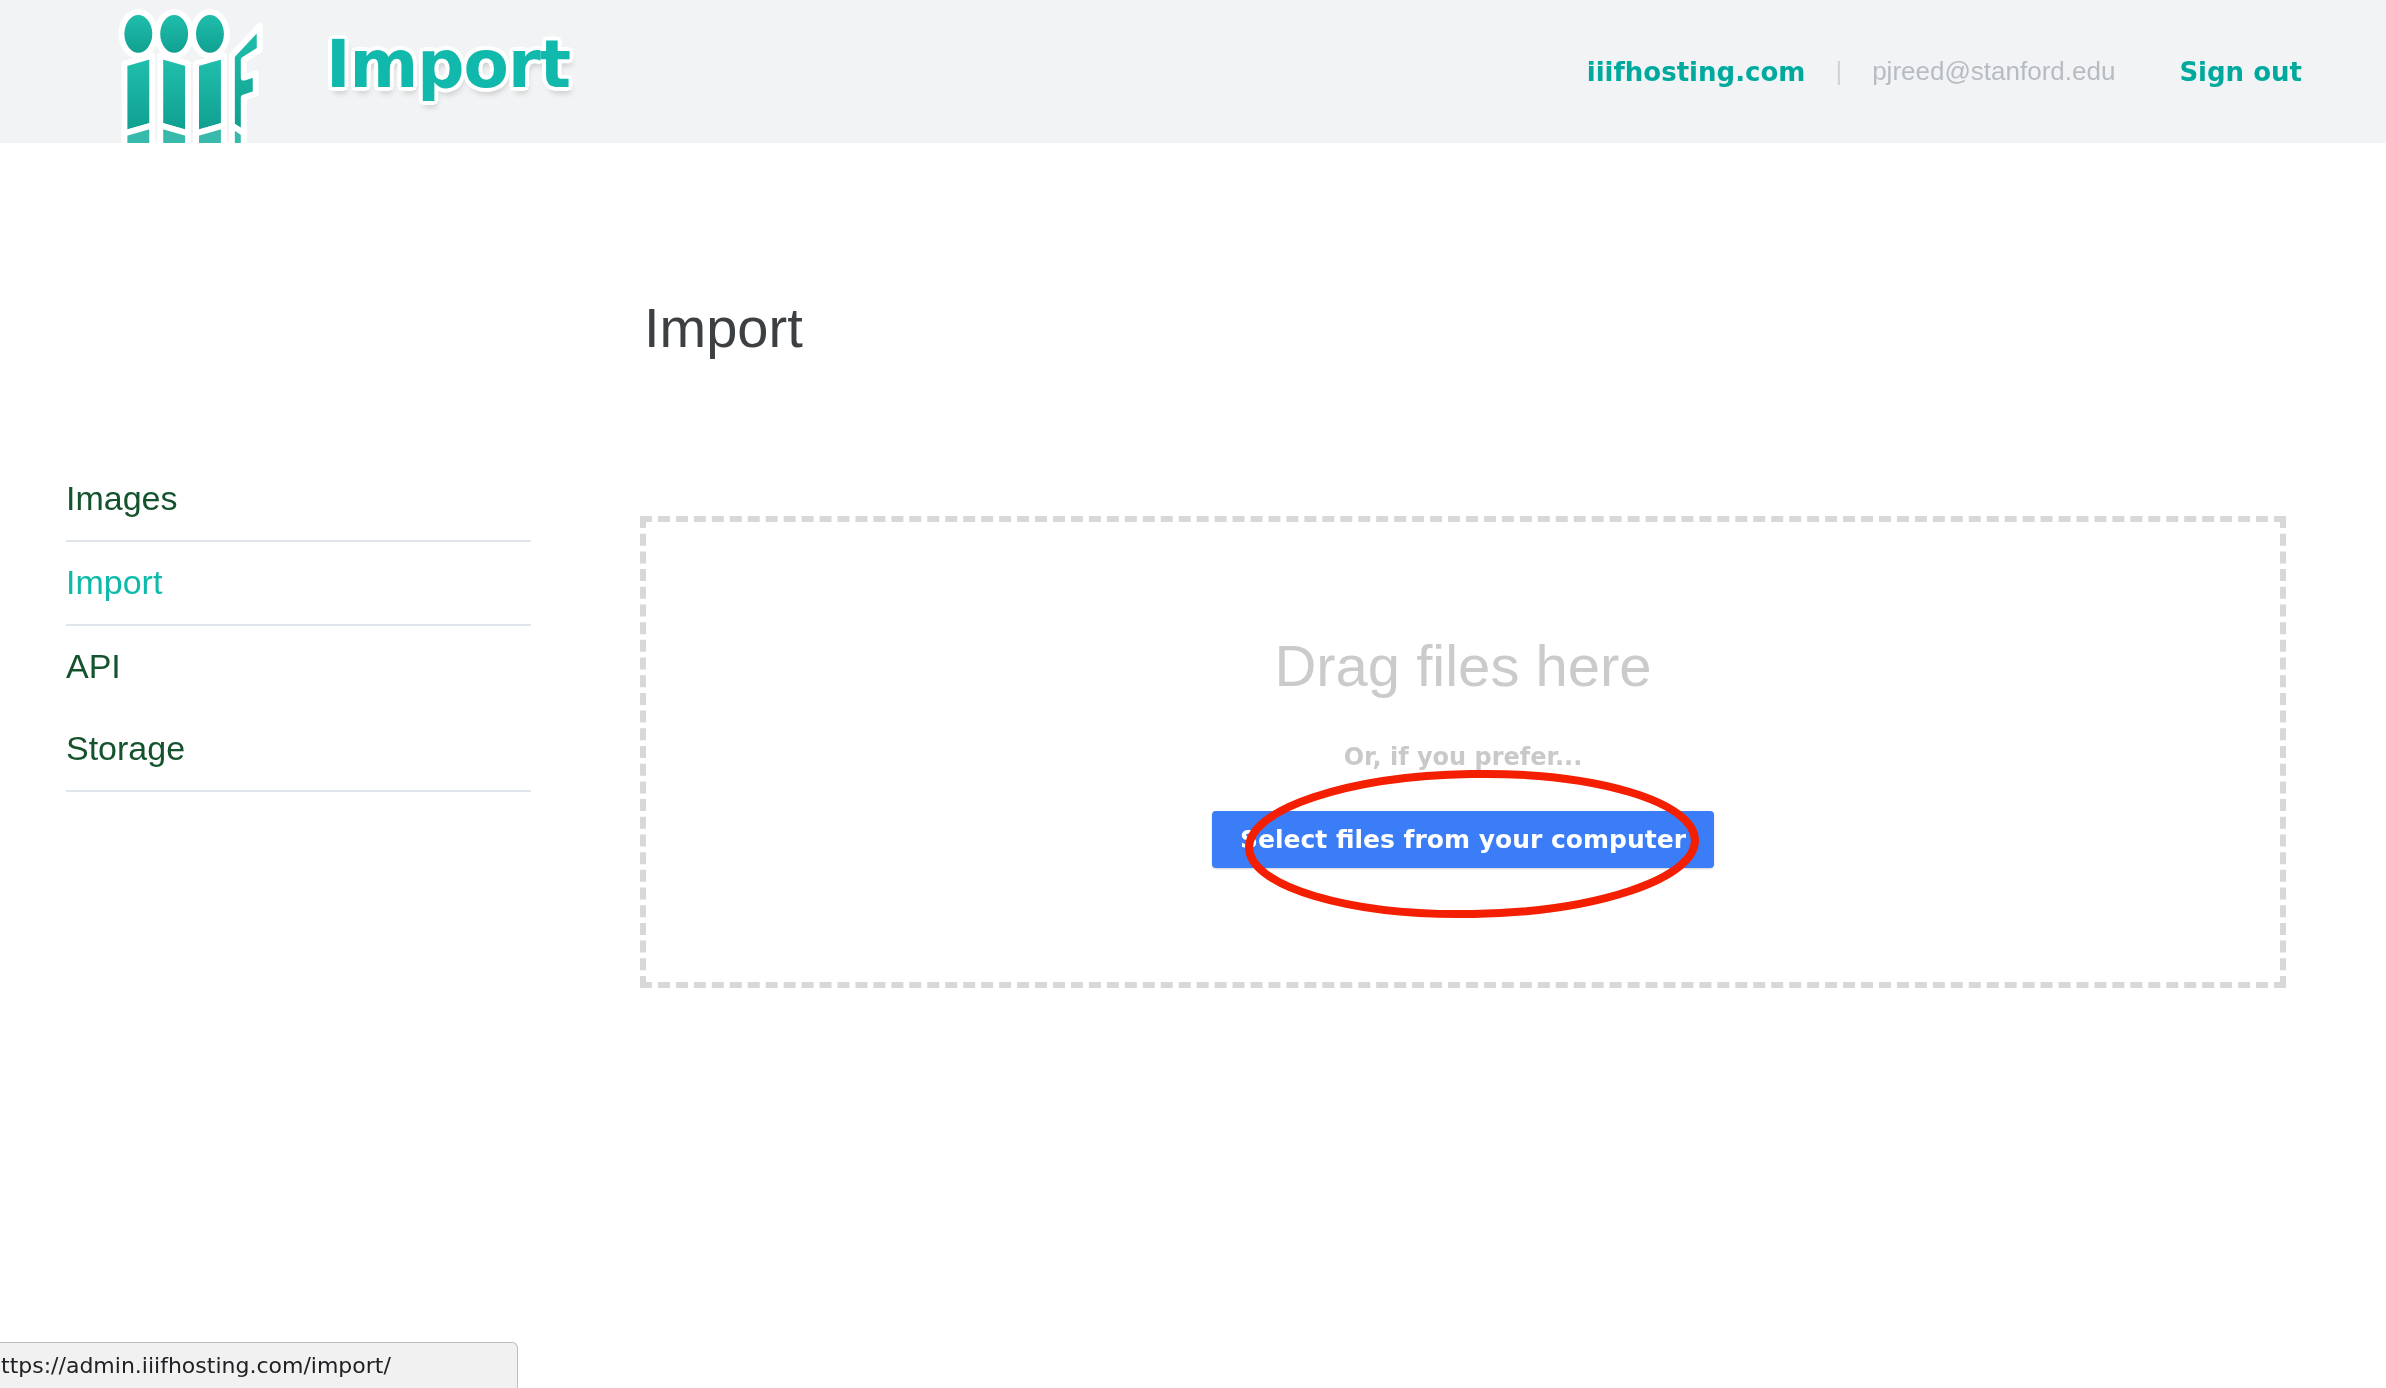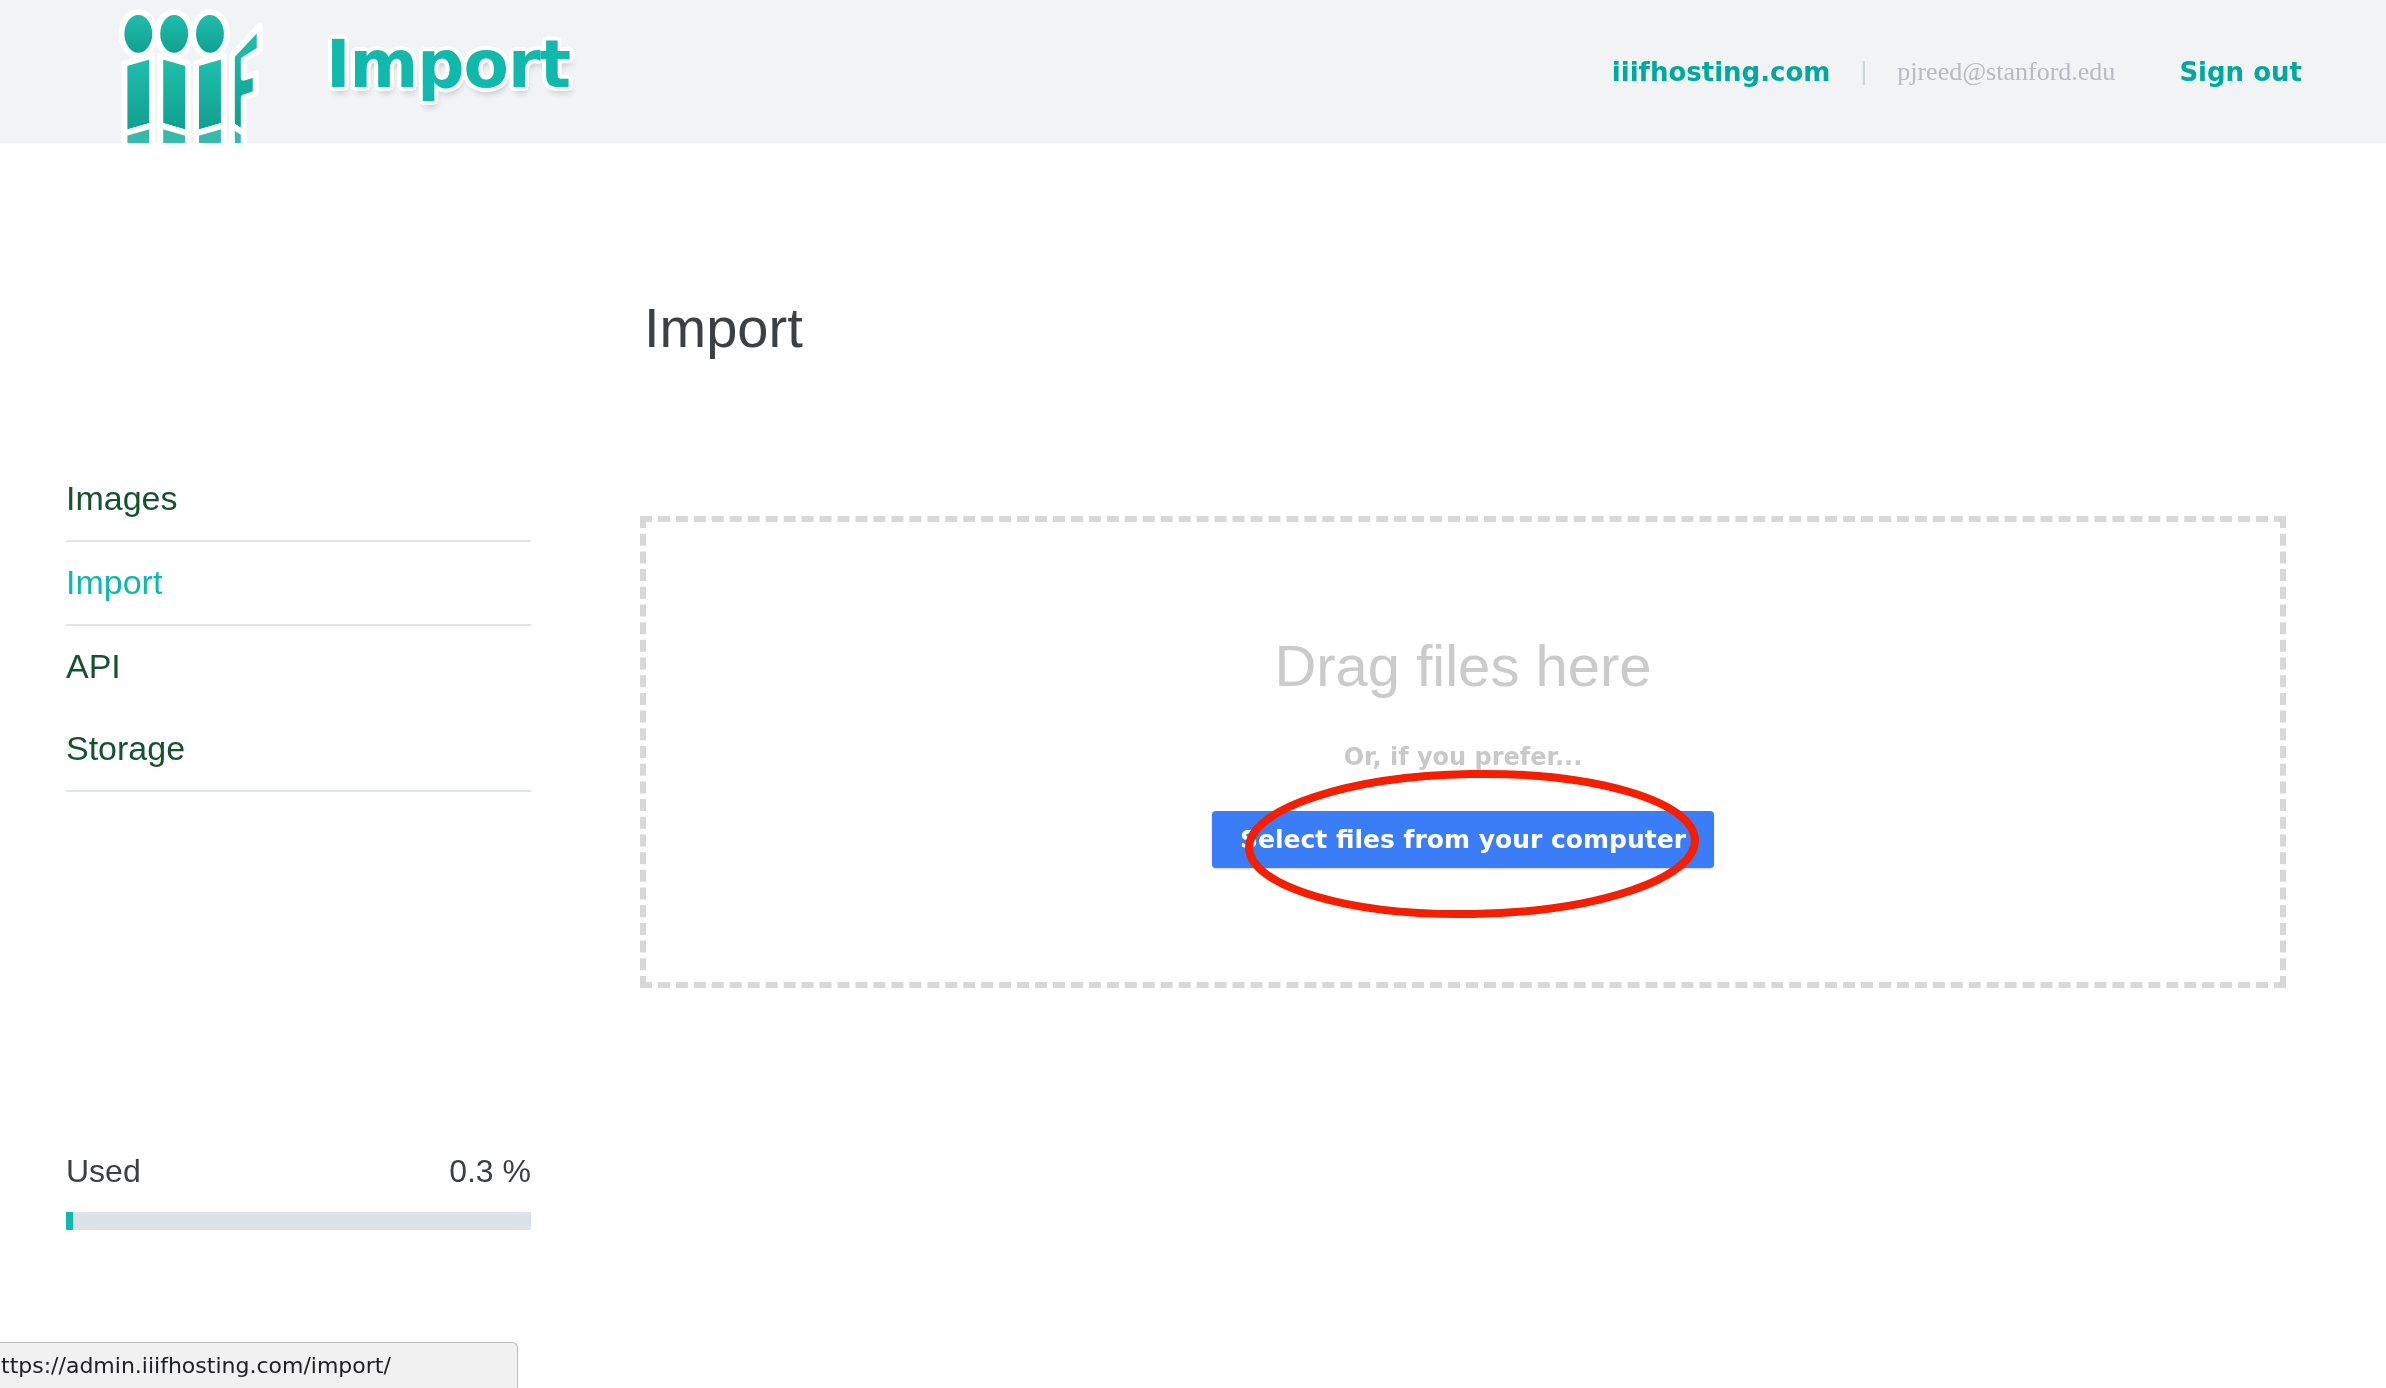--- a/index.html
+++ b/index.html
@@ -72,21 +72,21 @@
     white-space: nowrap;
   }
   .nav-sep {
     color: #cfd4d8;
     font-size: 26px;
     margin: 0 30px;
     font-weight: normal;
     user-select: none;
   }
   .nav-user {
-    font-family: Liberation Serif, serif;
+    font-family: Liberation Sans, sans-serif;
     font-size: 26px;
     color: #b6bcc2;
     white-space: nowrap;
     margin-right: 64px;
   }
 
   
   .sidebar {
     position: absolute;
     left: 0;
@@ -293,29 +293,20 @@
 <div class="sidebar">
   <div class="sidebar-divider-top"></div>
 
   <nav class="nav-list">
     <a class="nav-item" href="#">Images</a>
     <a class="nav-item active" href="#">Import</a>
     <a class="nav-item last" href="#">API</a>
     <a class="nav-item" href="#">Storage</a>
   </nav>
 
-  <div class="usage">
-    <div class="usage-row">
-      <span>Used</span>
-      <span>0.3 %</span>
-    </div>
-    <div class="usage-bar">
-      <div class="usage-bar-fill"></div>
-    </div>
-  </div>
 </div>
 
 <div class="main">
   <h1 class="page-title">Import</h1>
 
   <div class="dropzone">
     <div class="dz-title">Drag files here</div>
     <div class="dz-sub">Or, if you prefer...</div>
     <button class="dz-button">Select files from your computer</button>
   </div>

